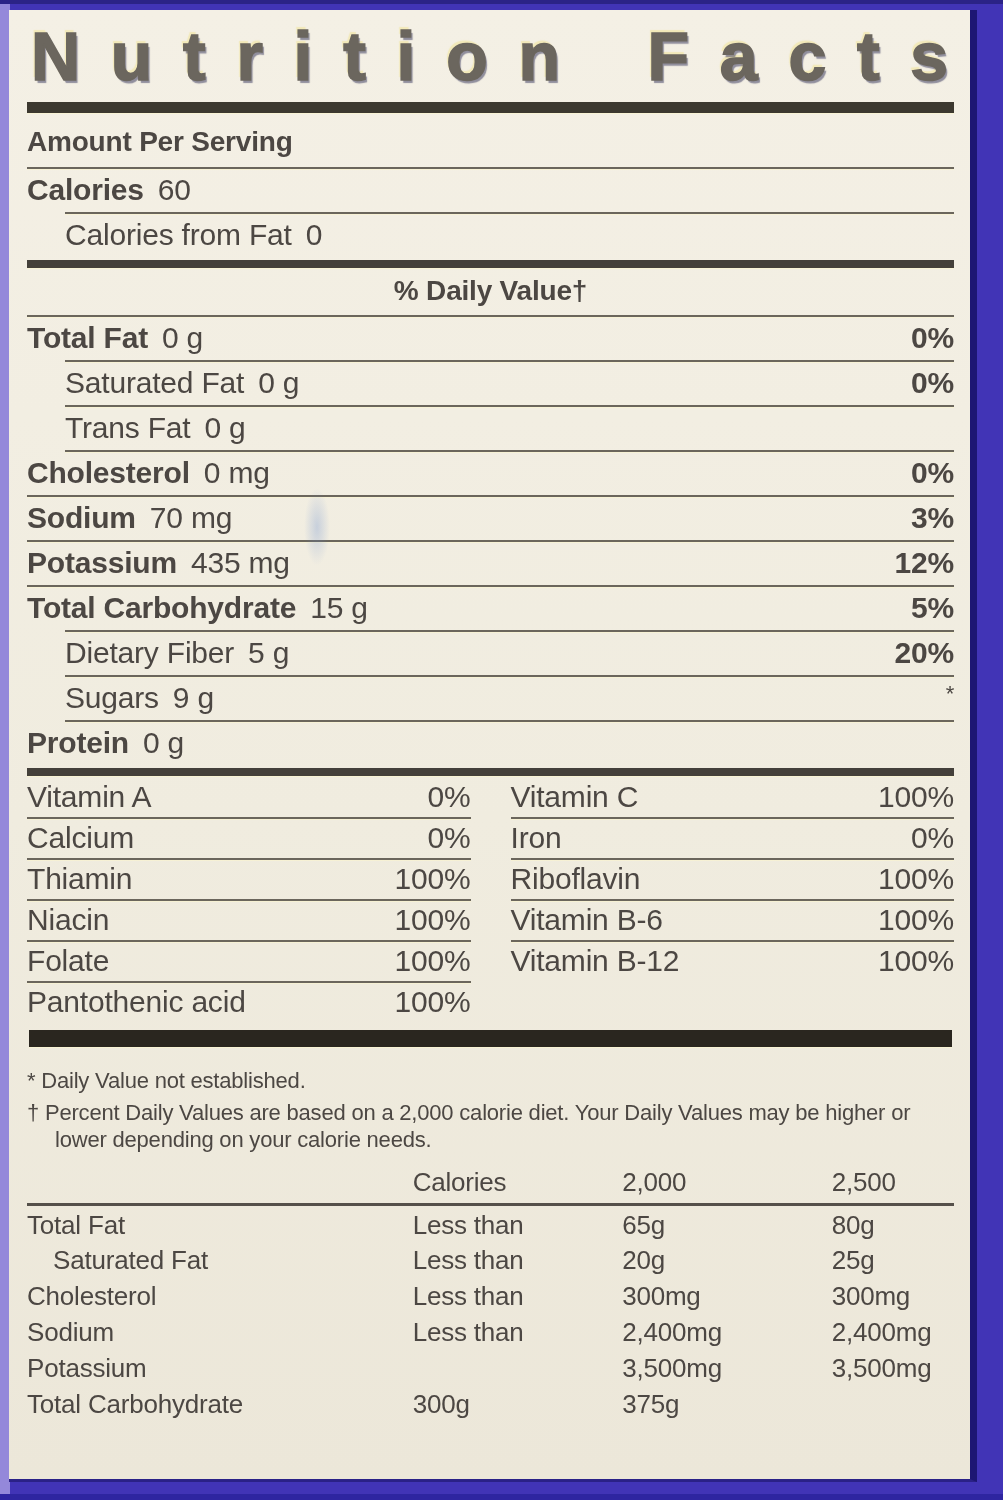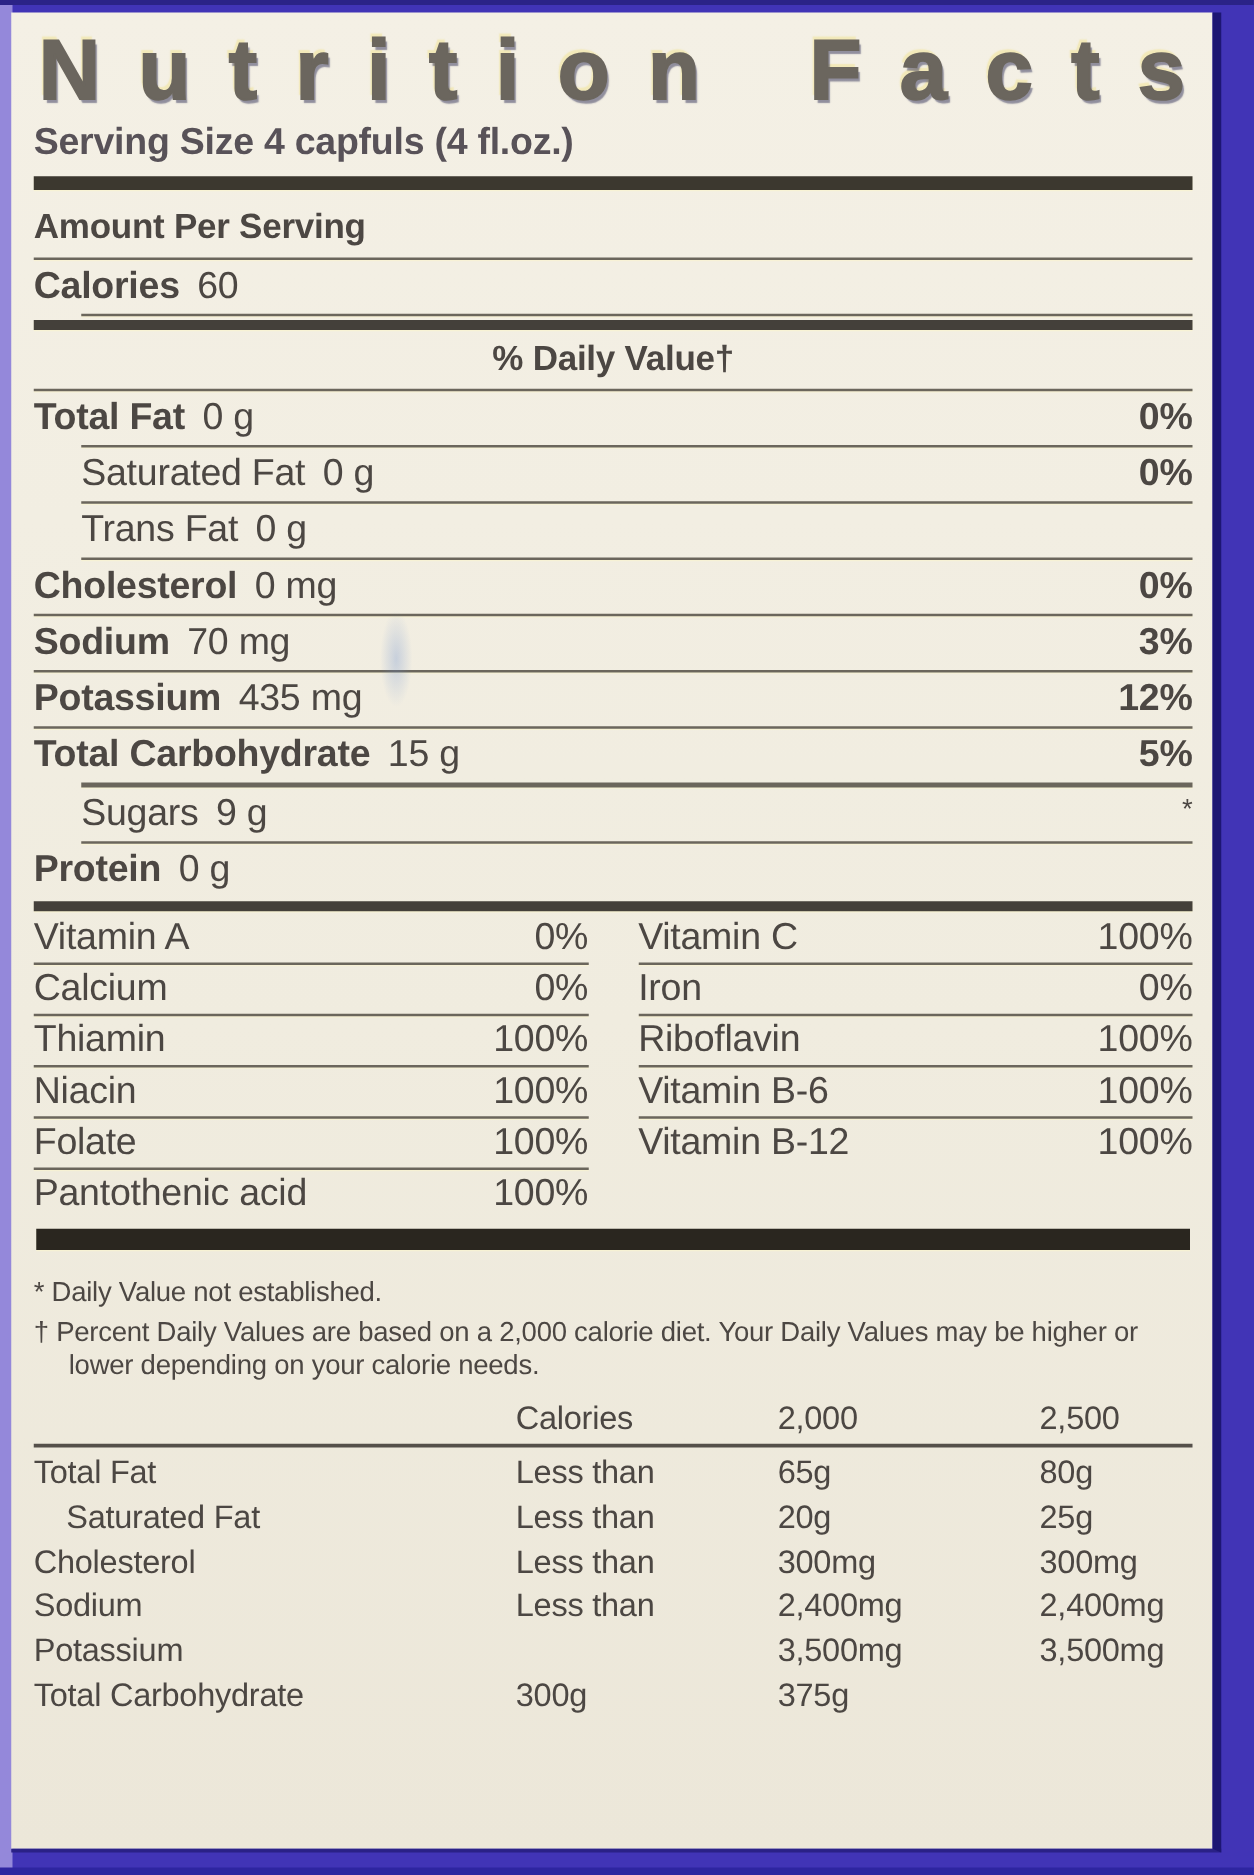--- a/index.html
+++ b/index.html
@@ -95,32 +95,35 @@
       <span>o</span>
       <span>n</span>
       <span class="sp">&nbsp;</span>
       <span>F</span>
       <span>a</span>
       <span>c</span>
       <span>t</span>
       <span>s</span>
     </h1>
 
-  <div class="serving">Serving Size  4 capfuls (4 fl.oz.)</div>
 
   <div class="bar bar-top"></div>
 
   <div class="aps">Amount Per Serving</div>
   <div class="hr"></div>
 
   <div class="n-row">
     <span class="b">Calories</span>
     <span class="amt">60</span>
   </div>
   <div class="hr ind"></div>
+  <div class="n-row ind">
+    <span>Calories from Fat</span>
+    <span class="amt">0</span>
+  </div>
 
   <div class="bar bar-md"></div>
   <div class="dv-head">% Daily Value†</div>
 
   <div id="nutrients">
   <div class="hr"></div>
   <div class="n-row">
     <span class="n-name b">Total Fat</span>
     <span class="amt">0 g</span>
     <span class="n-dv">0%</span>
@@ -162,20 +165,25 @@
   </div>
 
   <div class="hr"></div>
   <div class="n-row">
     <span class="n-name b">Total Carbohydrate</span>
     <span class="amt">15 g</span>
     <span class="n-dv">5%</span>
   </div>
 
   <div class="hr ind"></div>
+  <div class="n-row ind">
+    <span class="n-name">Dietary Fiber</span>
+    <span class="amt">5 g</span>
+    <span class="n-dv">20%</span>
+  </div>
 
   <div class="hr ind"></div>
   <div class="n-row ind">
     <span class="n-name">Sugars</span>
     <span class="amt">9 g</span>
     <span class="n-dv ast">*</span>
   </div>
 
   <div class="hr ind"></div>
   <div class="n-row">

